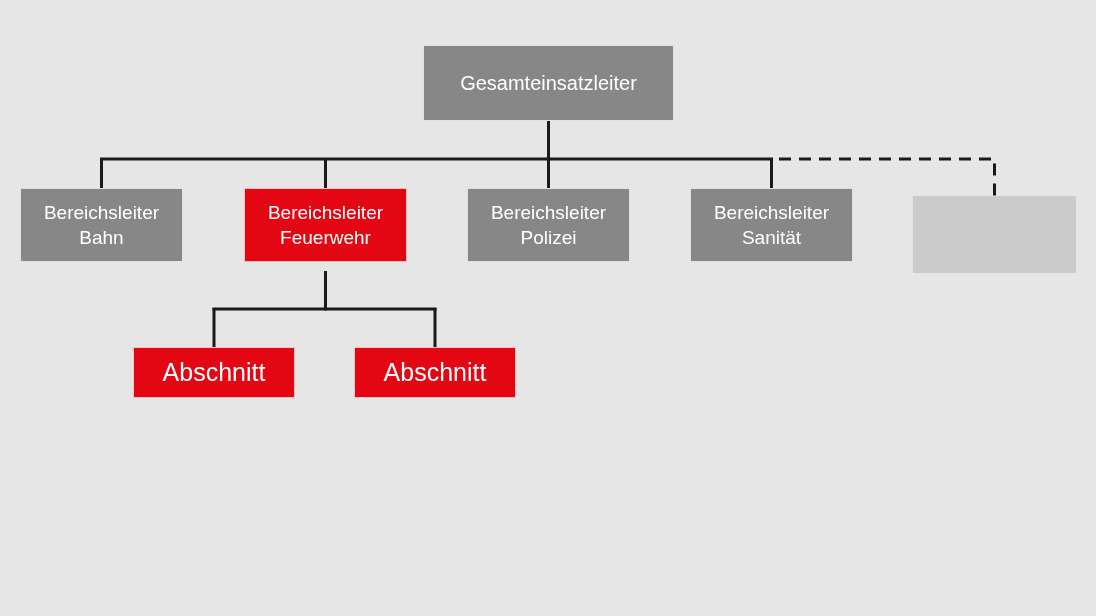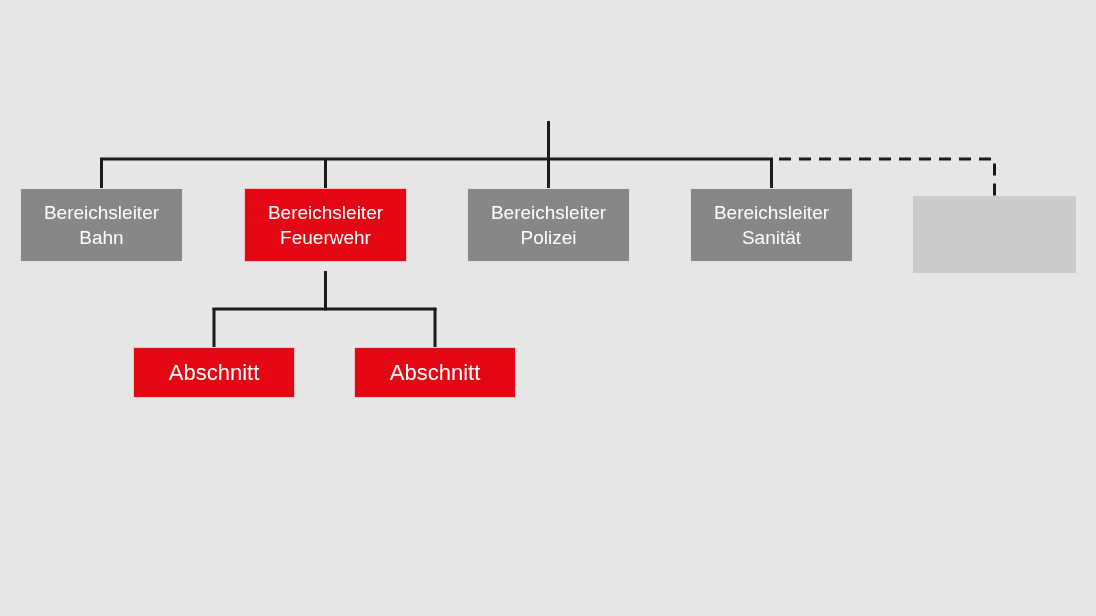--- a/index.html
+++ b/index.html
@@ -68,21 +68,21 @@
   .node-dashed {
     left: 913px;
     top: 196px;
     width: 163px;
     height: 77px;
   }
   .node-l3 {
     top: 347px;
     width: 162px;
     height: 51px;
-    font-size: 22px;
+    font-size: 25px;
   }
   .node-abschnitt-1 { left: 133px; }
   .node-abschnitt-2 { left: 354px; }
 </style>
 </head>
 <body>
 
 <div class="canvas">
 
   <svg class="connectors" viewBox="0 0 1096 616" xmlns="http://www.w3.org/2000/svg">
@@ -101,20 +101,21 @@
     <rect x="914.5" y="197.5" width="160" height="74" fill="none" stroke="#1a1a1a" stroke-width="3" stroke-dasharray="12 8"></rect>
 
     <path d="M325.5 271 V310.5" stroke="#1a1a1a" stroke-width="3" fill="none"></path>
 
     <path d="M212.5 309 H436.5" stroke="#1a1a1a" stroke-width="3" fill="none"></path>
 
     <path d="M214 308 V347" stroke="#1a1a1a" stroke-width="3" fill="none"></path>
     <path d="M435 308 V347" stroke="#1a1a1a" stroke-width="3" fill="none"></path>
   </svg>
 
+  <div class="node node-gray node-root">Gesamteinsatzleiter</div>
 
   <div class="node node-gray node-l2 node-bahn">Bereichsleiter
 Bahn</div>
 
   <div class="node node-red node-l2 node-feuerwehr">Bereichsleiter
 Feuerwehr</div>
 
   <div class="node node-gray node-l2 node-polizei">Bereichsleiter
 Polizei</div>
 

